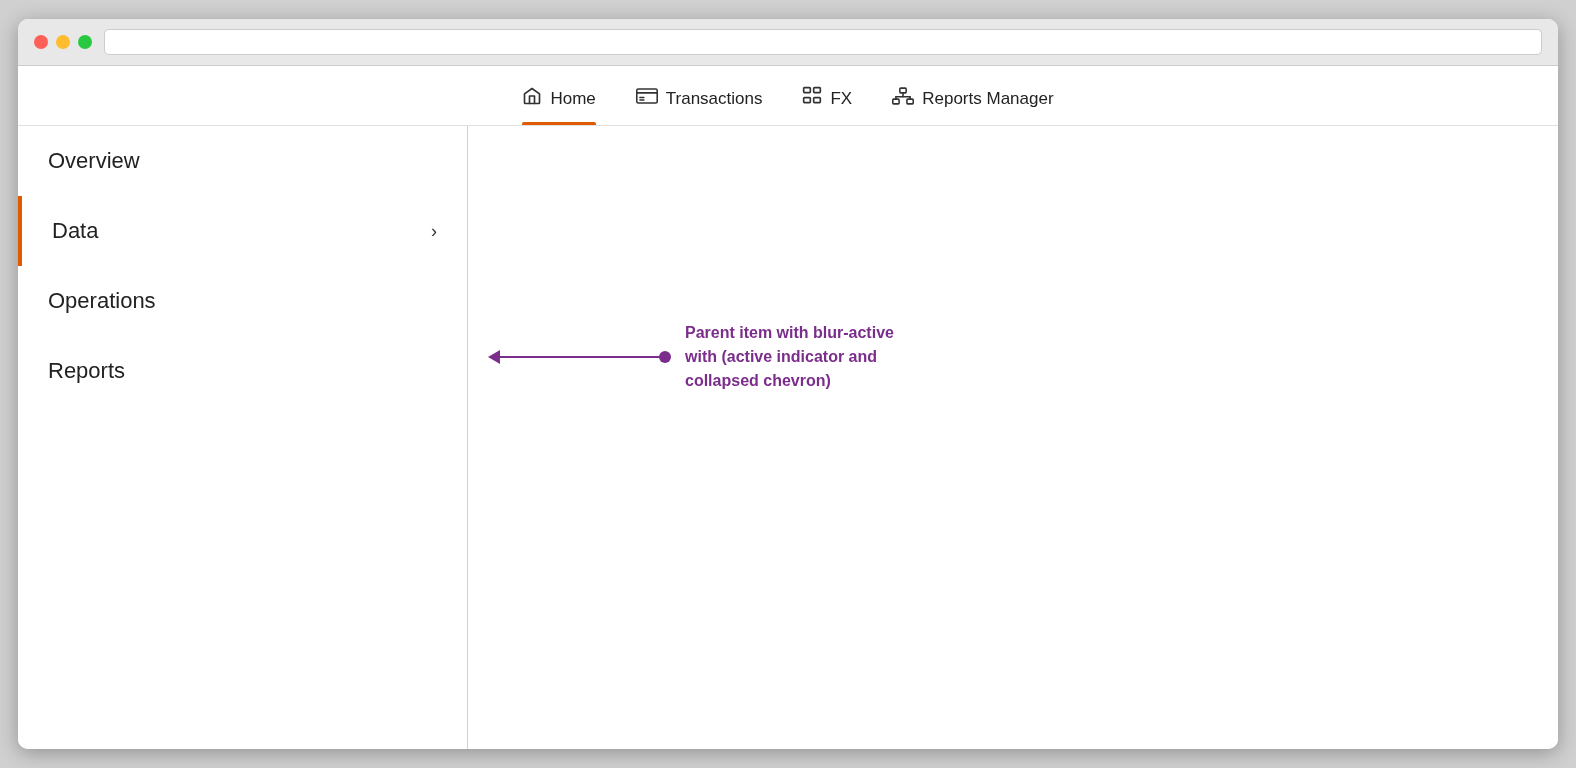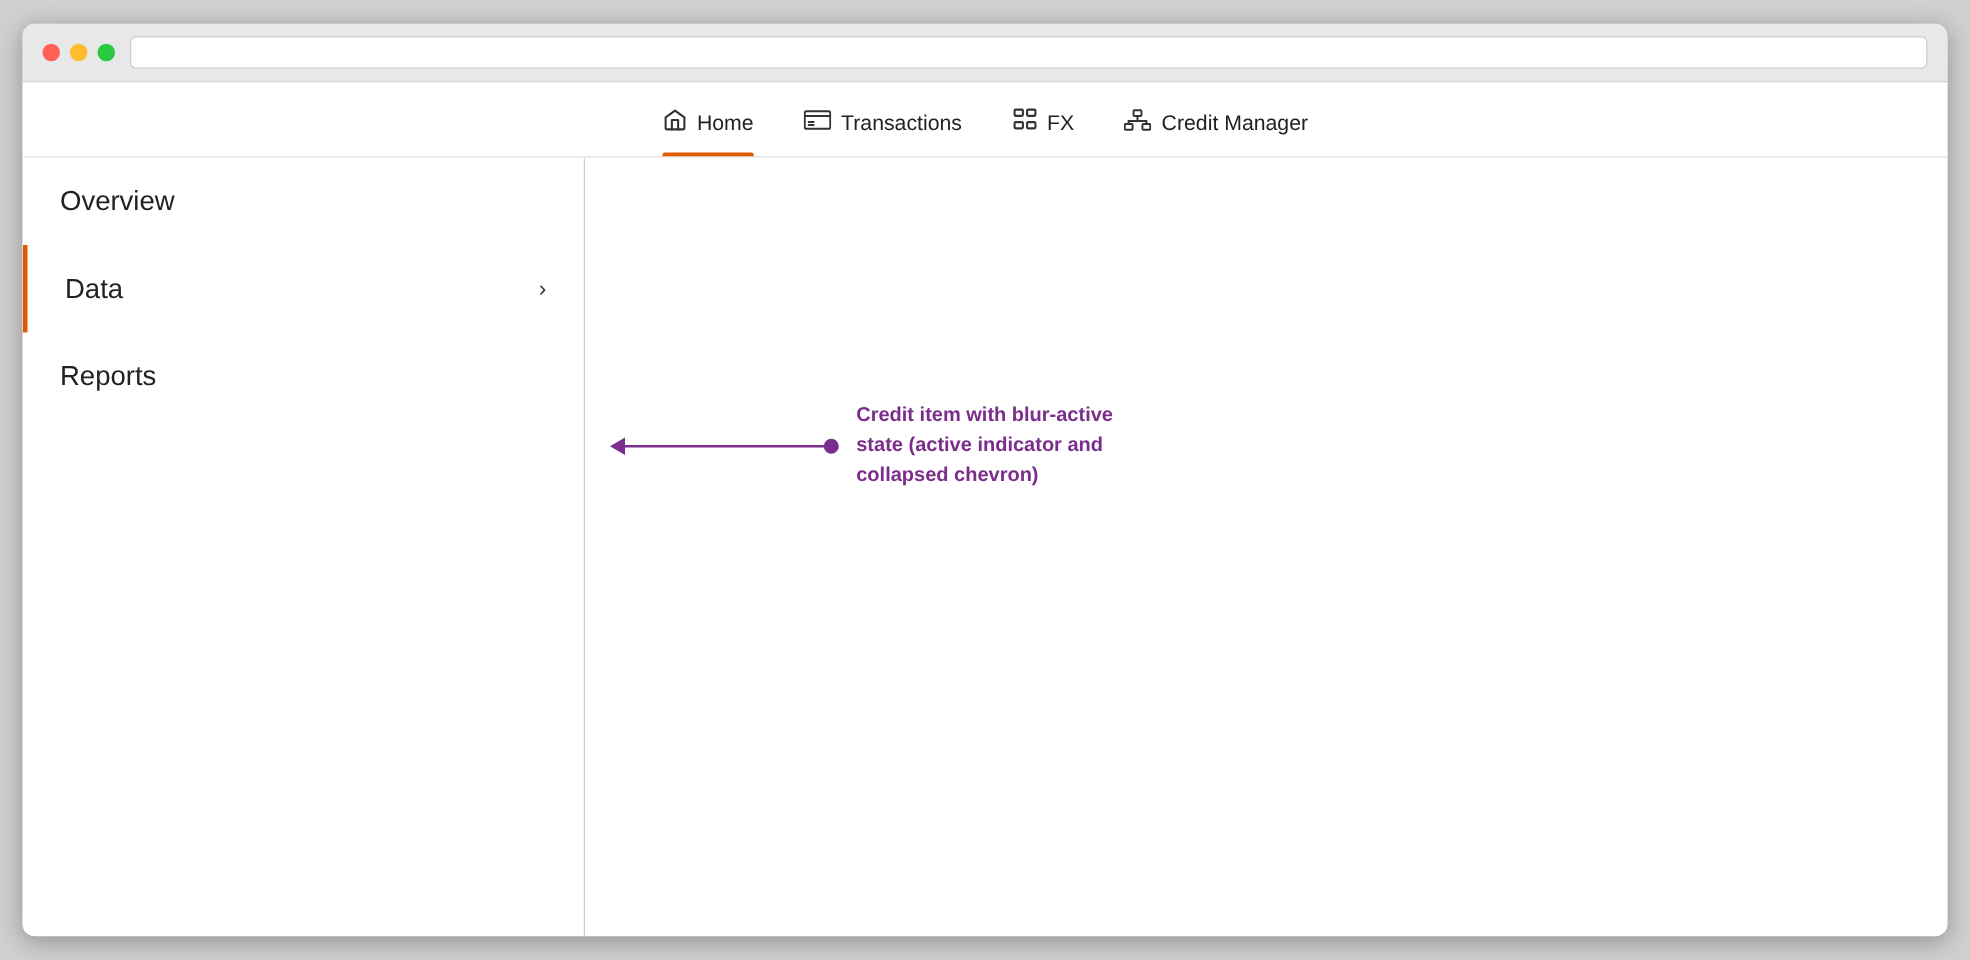--- a/index.html
+++ b/index.html
@@ -223,60 +223,63 @@
             <svg width="22" height="20" viewBox="0 0 28 22" fill="none" stroke="#333" stroke-width="2" stroke-linecap="round" stroke-linejoin="round">
               <rect x="10" y="1" width="8" height="6" rx="1"></rect>
               <rect x="1" y="15" width="8" height="6" rx="1"></rect>
               <rect x="19" y="15" width="8" height="6" rx="1"></rect>
               <line x1="14" y1="7" x2="14" y2="12"></line>
               <line x1="5" y1="12" x2="23" y2="12"></line>
               <line x1="5" y1="12" x2="5" y2="15"></line>
               <line x1="23" y1="12" x2="23" y2="15"></line>
             </svg>
           </span>
-          <span>Credit Manager</span>
+          <span>Reports Manager</span>
         </div>
 
       </div>
     </div>
 
     <div class="main-layout">
 
       <div class="sidebar">
 
         <div class="sidebar-item">
           <span class="sidebar-item-label">Overview</span>
         </div>
 
         <div class="sidebar-item active">
           <span class="sidebar-item-label">Data</span>
           <span class="chevron">›</span>
         </div>
 
+        <div class="sidebar-item">
+          <span class="sidebar-item-label">Operations</span>
+        </div>
 
 
         <div class="sidebar-item">
           <span class="sidebar-item-label">Reports</span>
         </div>
 
       </div>
 
       <div class="content-area">
 
         <div class="annotation" style="position: absolute; top: 195px; left: 0px; display: flex; align-items: center;">
 
           <div style="display: flex; align-items: center; margin-left: 20px;">
 
             <div style="width: 0; height: 0; border-top: 7px solid transparent; border-bottom: 7px solid transparent; border-right: 12px solid #7b2d8b;"></div>
 
             <div style="width: 160px; height: 2px; background: #7b2d8b;"></div>
 
             <div style="width: 12px; height: 12px; border-radius: 50%; background: #7b2d8b; margin-left: -1px;"></div>
 
-            <div style="margin-left: 14px; color: #7b2d8b; font-size: 16px; font-weight: 600; line-height: 1.5; max-width: 220px;">Credit item with blur-active state (active indicator and collapsed chevron)</div>
+            <div style="margin-left: 14px; color: #7b2d8b; font-size: 16px; font-weight: 600; line-height: 1.5; max-width: 220px;">Parent item with blur-active with (active indicator and collapsed chevron)</div>
           </div>
         </div>
 
       </div>
 
     </div>
 
   </div>
 </div>
 

